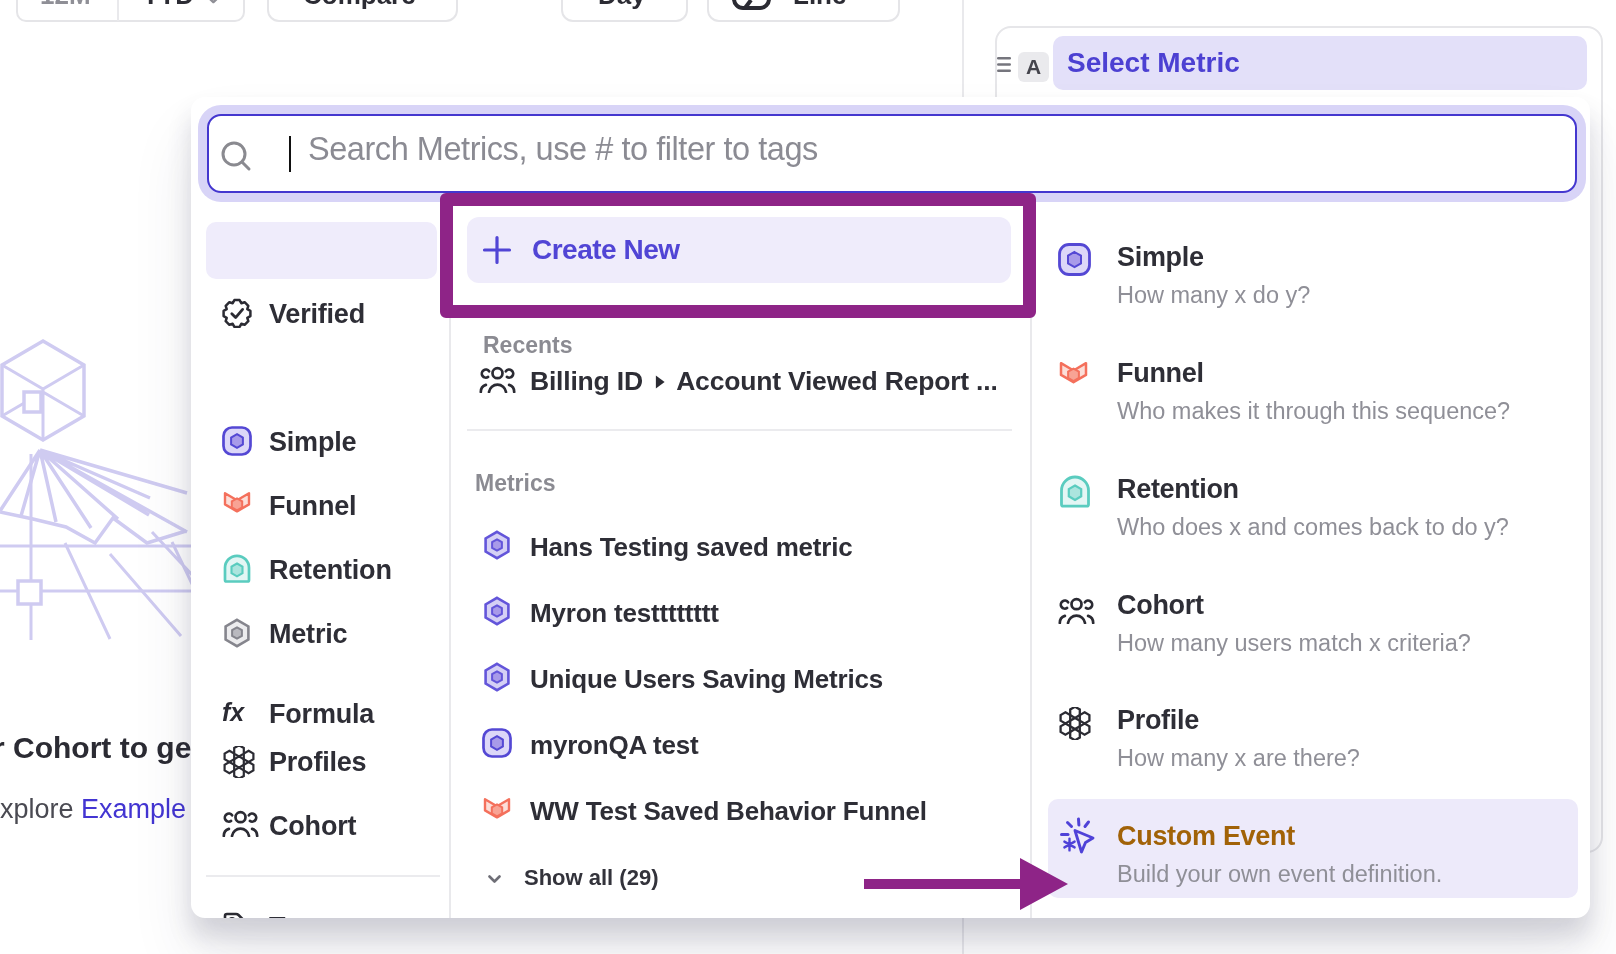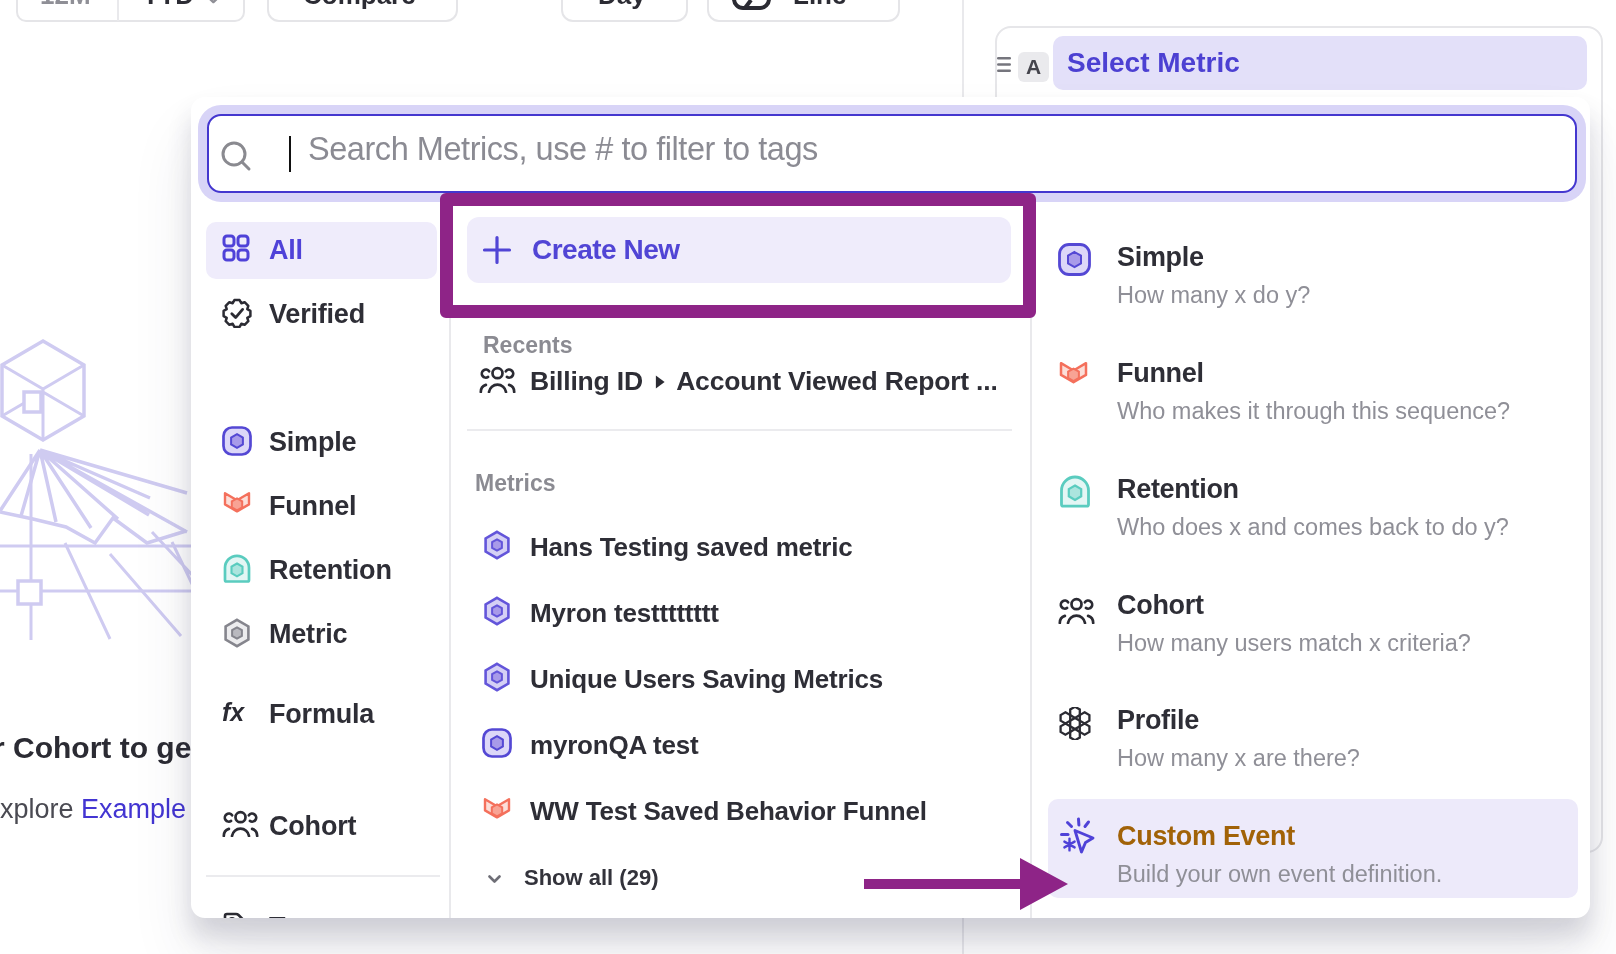--- a/index.html
+++ b/index.html
@@ -119,29 +119,20 @@
       <circle cx="14" cy="14" r="11" fill="none" stroke="#8a8a90" stroke-width="3"></circle>
       <path d="M22 22 L29 29" stroke="#8a8a90" stroke-width="3" stroke-linecap="round"></path>
     </svg>
     <div id="caret"></div>
     <div id="ph">Search Metrics, use # to filter to tags</div>
 
     <div class="vline" style="left:258px; top:112px; height:709px; width:2px;"></div>
     <div class="vline" style="left:839px; top:112px; height:709px; width:2px;"></div>
 
     <div id="allpill"></div>
-    <div class="srow" style="top:124px;">
-      <svg class="ic" width="28" height="28" viewBox="0 0 28 28" fill="none" stroke="#4f42d8" stroke-width="3">
-        <rect x="2" y="2" width="10" height="10" rx="3"></rect>
-          <rect x="16" y="2" width="10" height="10" rx="3"></rect>
-        <rect x="2" y="16" width="10" height="10" rx="3"></rect>
-          <rect x="16" y="16" width="10" height="10" rx="3"></rect>
-      </svg>
-      <span class="lb" style="color:#4f42d8;">All</span>
-      </div>
     <div class="srow" style="top:188px;">
       <svg class="ic" width="30" height="30" viewBox="0 0 30 30" fill="none" stroke="#2b2b33">
         <path d="M12.4 2.1 L17.6 2.1 L19.3 5.2 L22.6 4.2 L26.3 7.9 L25.3 11.2 L28.4 12.9 L28.4 18.1 L25.3 19.8 L26.3 23.1 L22.6 26.8 L19.3 25.8 L17.6 28.9 L12.4 28.9 L10.7 25.8 L7.4 26.8 L3.7 23.1 L4.7 19.8 L1.6 18.1 L1.6 12.9 L4.7 11.2 L3.7 7.9 L7.4 4.2 L10.7 5.2 Z" stroke-width="2.5" stroke-linejoin="round"></path>
         <path d="M9.8 15.8 L13.6 19.6 L20.6 11.4" stroke-width="2.8" stroke-linecap="round" stroke-linejoin="round"></path>
       </svg>
       <span class="lb">Verified</span>
       </div>
     <div class="srow" style="top:316px;">
       <svg class="ic" width="30" height="30" viewBox="0 0 30 30">
         <rect x="1.5" y="1.5" width="27" height="27" rx="8.5" fill="#dcd7f8" stroke="#5448d4" stroke-width="2.7"></rect>
@@ -168,20 +159,32 @@
         <path d="M15 1.8 L26.4 8.4 L26.4 21.6 L15 28.2 L3.6 21.6 L3.6 8.4 Z" fill="#ececee" stroke="#85858d" stroke-width="2.6"></path>
         <path d="M15 9.4 L19.9 12.2 L19.9 17.8 L15 20.6 L10.1 17.8 L10.1 12.2 Z" fill="#b9b9bf" stroke="#85858d" stroke-width="2"></path>
       </svg>
       <span class="lb">Metric</span>
       </div>
     <div class="srow" style="top:588px;">
       <svg class="ic" width="32" height="30" viewBox="0 0 32 30">
         <text x="0" y="23" font-family="Liberation Sans" font-style="italic" font-weight="700" font-size="25" fill="#2b2b33">fx</text>
       </svg>
       <span class="lb">Formula</span>
+      </div>
+    <div class="srow" style="top:636px;">
+      <svg class="ic" width="34" height="32" viewBox="0 0 34 32" fill="none" stroke="#2b2b33" stroke-width="2.2">
+        <path d="M17 10.4 L21.8 13.2 L21.8 18.8 L17 21.6 L12.2 18.8 L12.2 13.2 Z"></path>
+        <path d="M17 -0.8 L21.8 2 L21.8 7.6 L17 10.4 L12.2 7.6 L12.2 2 Z"></path>
+        <path d="M17 21.6 L21.8 24.4 L21.8 30 L17 32.8 L12.2 30 L12.2 24.4 Z"></path>
+        <path d="M26.6 4.8 L31.4 7.6 L31.4 13.2 L26.6 16 L21.8 13.2 L21.8 7.6 Z"></path>
+        <path d="M26.6 16 L31.4 18.8 L31.4 24.4 L26.6 27.2 L21.8 24.4 L21.8 18.8 Z"></path>
+        <path d="M7.4 4.8 L12.2 7.6 L12.2 13.2 L7.4 16 L2.6 13.2 L2.6 7.6 Z"></path>
+        <path d="M7.4 16 L12.2 18.8 L12.2 24.4 L7.4 27.2 L2.6 24.4 L2.6 18.8 Z"></path>
+      </svg>
+      <span class="lb">Profiles</span>
       </div>
     <div class="srow" style="top:700px;">
       <svg class="ic" width="37" height="27" viewBox="0 0 37 27" fill="none" stroke="#2b2b33" stroke-width="2.7" stroke-linecap="round">
         <circle cx="18.5" cy="7.2" r="5"></circle>
         <path d="M10 26 A 8.6 8.6 0 0 1 27 26"></path>
         <path d="M10.1 5.3 A 4 4 0 1 0 9.1 10.9"></path>
         <path d="M1.8 26 A 7.4 7.4 0 0 1 6.9 18.9"></path>
         <path d="M26.9 5.3 A 4 4 0 1 1 27.9 10.9"></path>
         <path d="M35.2 26 A 7.4 7.4 0 0 0 30.1 18.9"></path>
       </svg>

